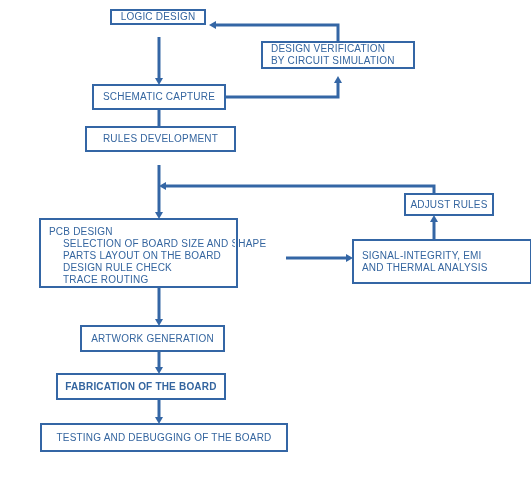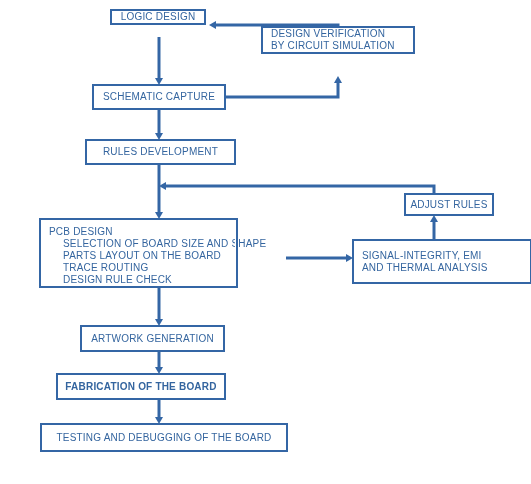--- a/index.html
+++ b/index.html
@@ -120,43 +120,43 @@
       <polygon points="346,254 346,262 353,258"></polygon>
       <polygon points="430,222 438,222 434,215"></polygon>
       <polygon points="166,182 166,190 159,186"></polygon>
     </g>
   </svg>
 
   <div class="node center" style="left:110px; top:9px; width:96px; height:16px;">
     <span class="lbl">LOGIC DESIGN</span>
   </div>
 
-  <div class="node left" style="left:261px; top:26px; width:154px; height:28px;">
+  <div class="node left" style="left:261px; top:41px; width:154px; height:28px;">
     <span class="lbl">DESIGN VERIFICATION</span>
     <span class="lbl">BY CIRCUIT SIMULATION</span>
   </div>
 
   <div class="node center" style="left:92px; top:84px; width:134px; height:26px;">
     <span class="lbl">SCHEMATIC CAPTURE</span>
   </div>
 
-  <div class="node center" style="left:85px; top:139px; width:151px; height:26px;">
+  <div class="node center" style="left:85px; top:126px; width:151px; height:26px;">
     <span class="lbl">RULES DEVELOPMENT</span>
   </div>
 
   <div class="node center" style="left:385px; top:193px; width:90px; height:23px;margin-left:19px;">
     <span class="lbl">ADJUST RULES</span>
   </div>
 
   <div class="node leftmulti" style="left:39px; top:218px; width:199px; height:70px;">
     <span class="lbl">PCB DESIGN</span>
     <span class="lbl indent">SELECTION OF BOARD SIZE AND SHAPE</span>
     <span class="lbl indent">PARTS LAYOUT ON THE BOARD</span>
+    <span class="lbl indent">DESIGN RULE CHECK</span>
     <span class="lbl indent">TRACE ROUTING</span>
-    <span class="lbl indent">DESIGN RULE CHECK</span>
   </div>
 
   <div class="node left" style="left:352px; top:239px; width:180px; height:45px;">
     <span class="lbl">SIGNAL-INTEGRITY, EMI</span>
     <span class="lbl">AND THERMAL ANALYSIS</span>
   </div>
 
   <div class="node center" style="left:80px; top:325px; width:145px; height:27px;">
     <span class="lbl">ARTWORK GENERATION</span>
   </div>

